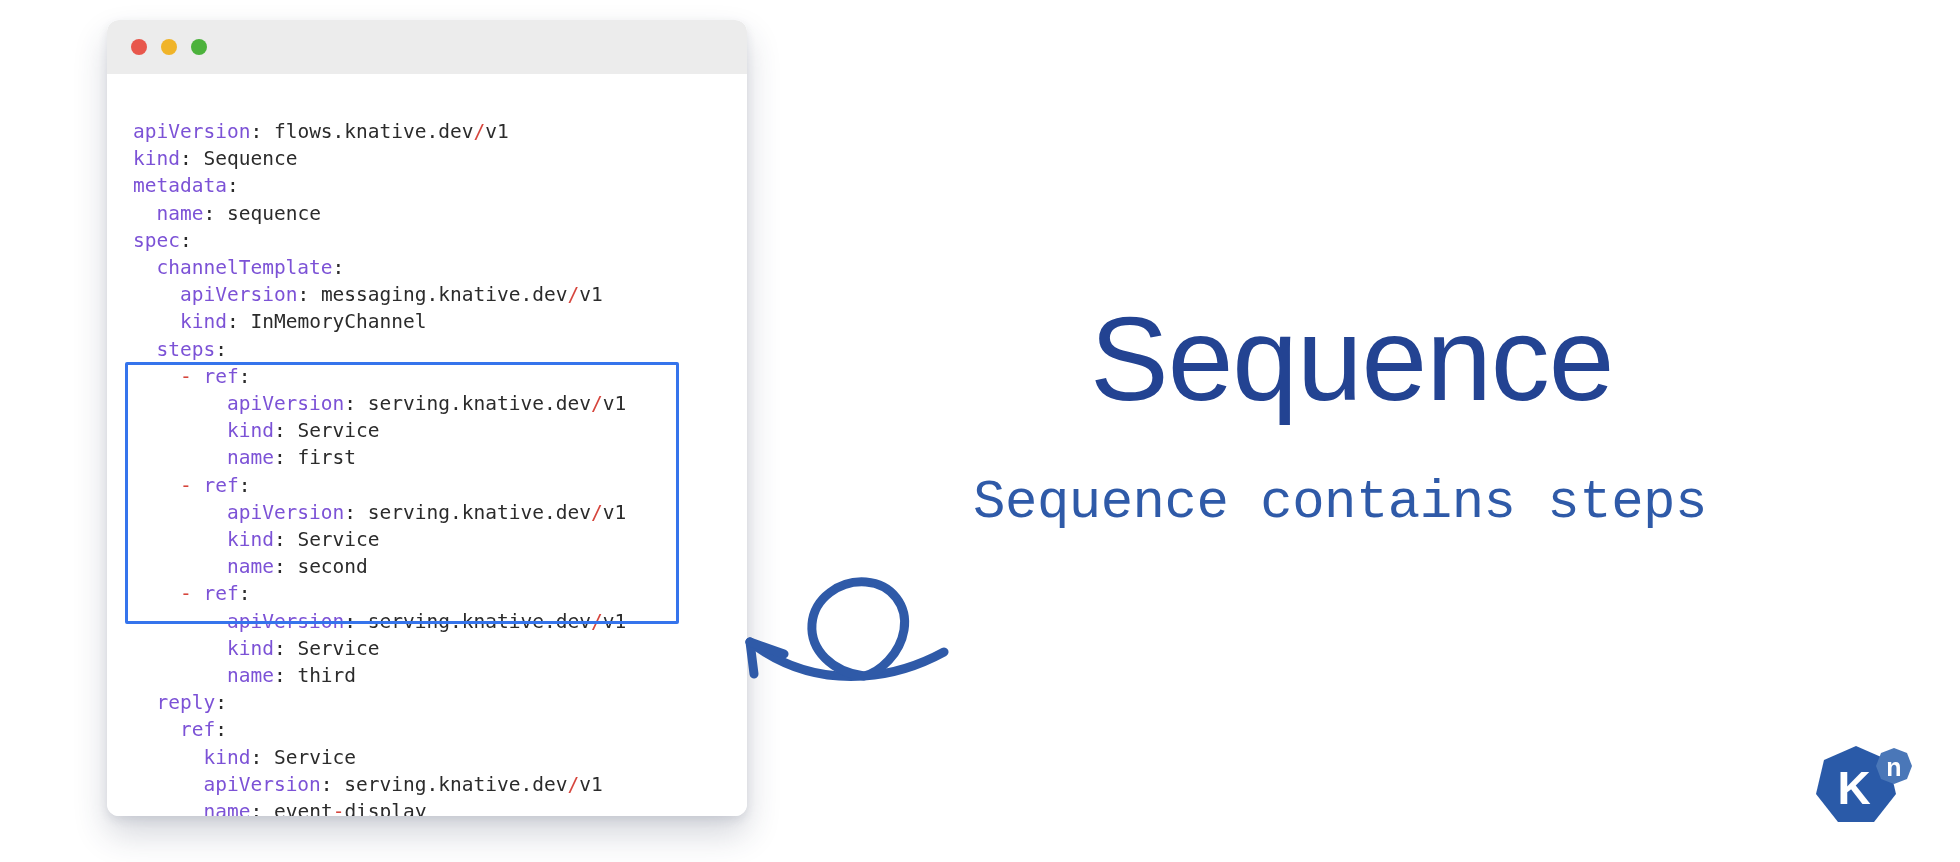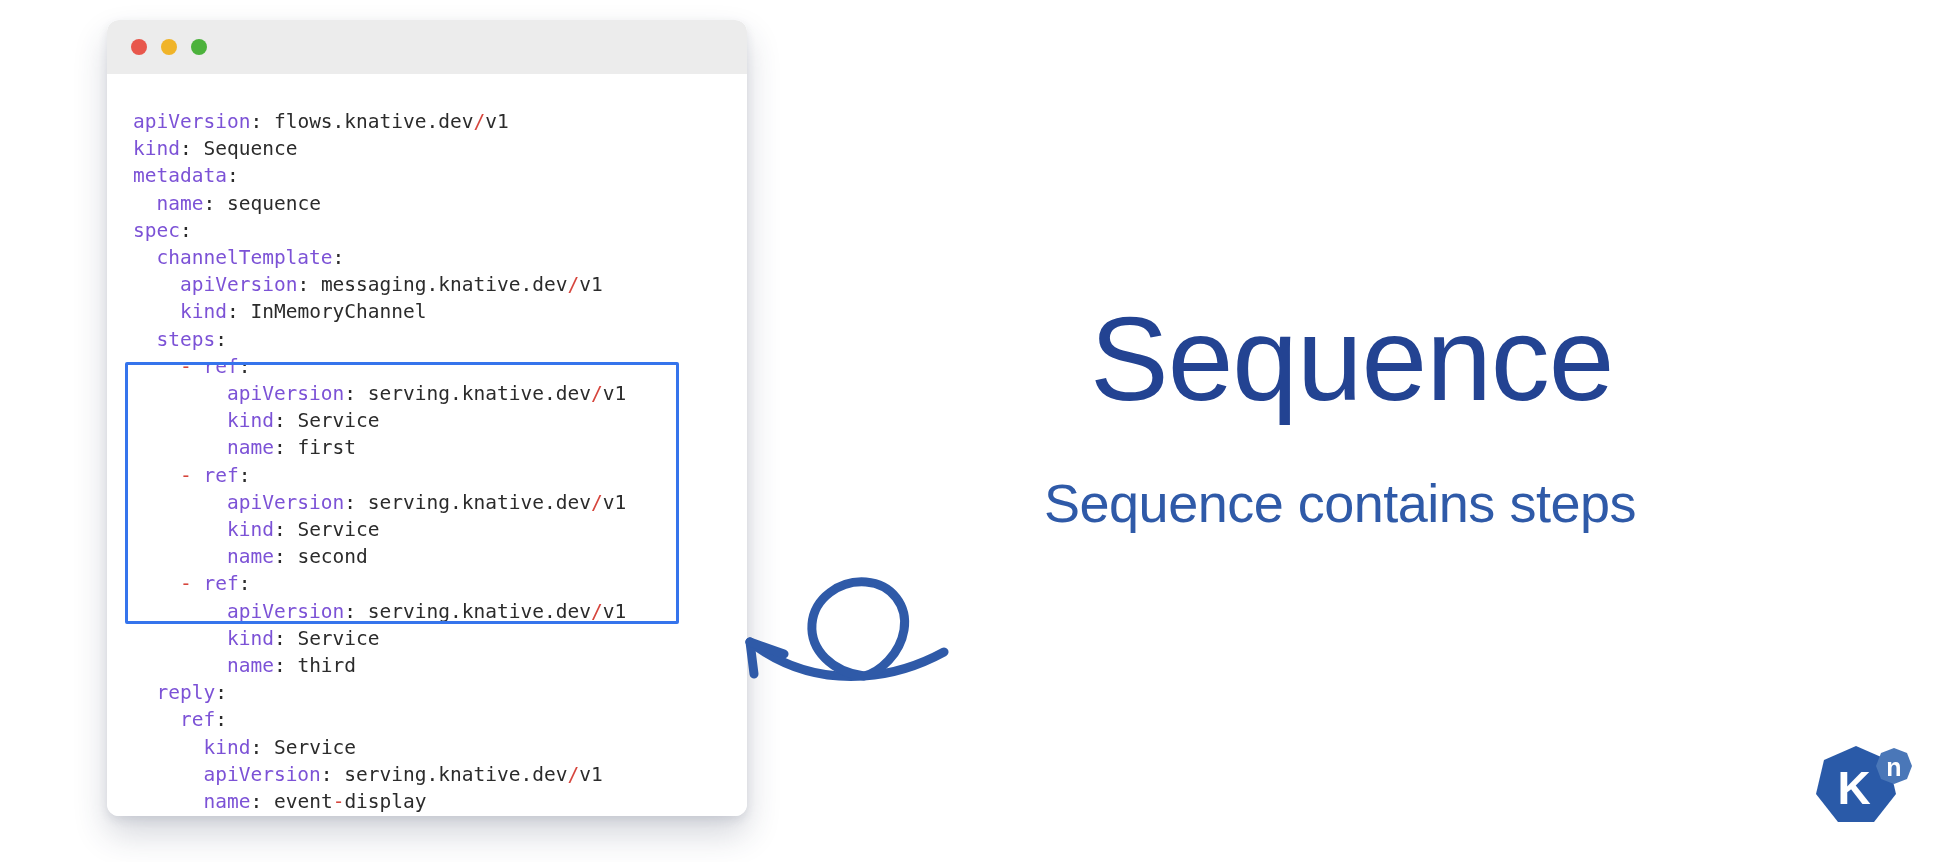--- a/index.html
+++ b/index.html
@@ -49,21 +49,21 @@
     display: flex;
     gap: 14px;
   }
   .dot { width: 16px; height: 16px; border-radius: 50%; display: block; }
   .dot.red    { background: #e8574c; }
   .dot.yellow { background: #f0b429; }
   .dot.green  { background: #4cb23c; }
 
   #code-body {
     position: relative;
-    padding: 34px 0 0 0;
+    padding: 44px 0 0 0;
     height: 742px;
     background: #ffffff;
   }
 
   pre#code {
     font-family: "DejaVu Sans Mono", "Liberation Mono", monospace;
     font-size: 19.5px;
     line-height: 27.2px;
     color: #2b2b2b;
     margin: 0;
@@ -113,21 +113,21 @@
     top: 465px;
     width: 1080px;
     text-align: center;
     color: #2f5aa8;
     font-size: 54px;
     line-height: 76px;
     font-weight: 400;
     letter-spacing: -0.5px;
     white-space: nowrap;
   }
-  #subtitle .line { display: block; }
+  #subtitle .line { display: block; font-family: Liberation Mono, monospace; }
 
   
   #arrow-annotation {
     position: absolute;
     left: 672px;
     top: 568px;
     width: 280px;
     height: 120px;
     z-index: 4;
   }

